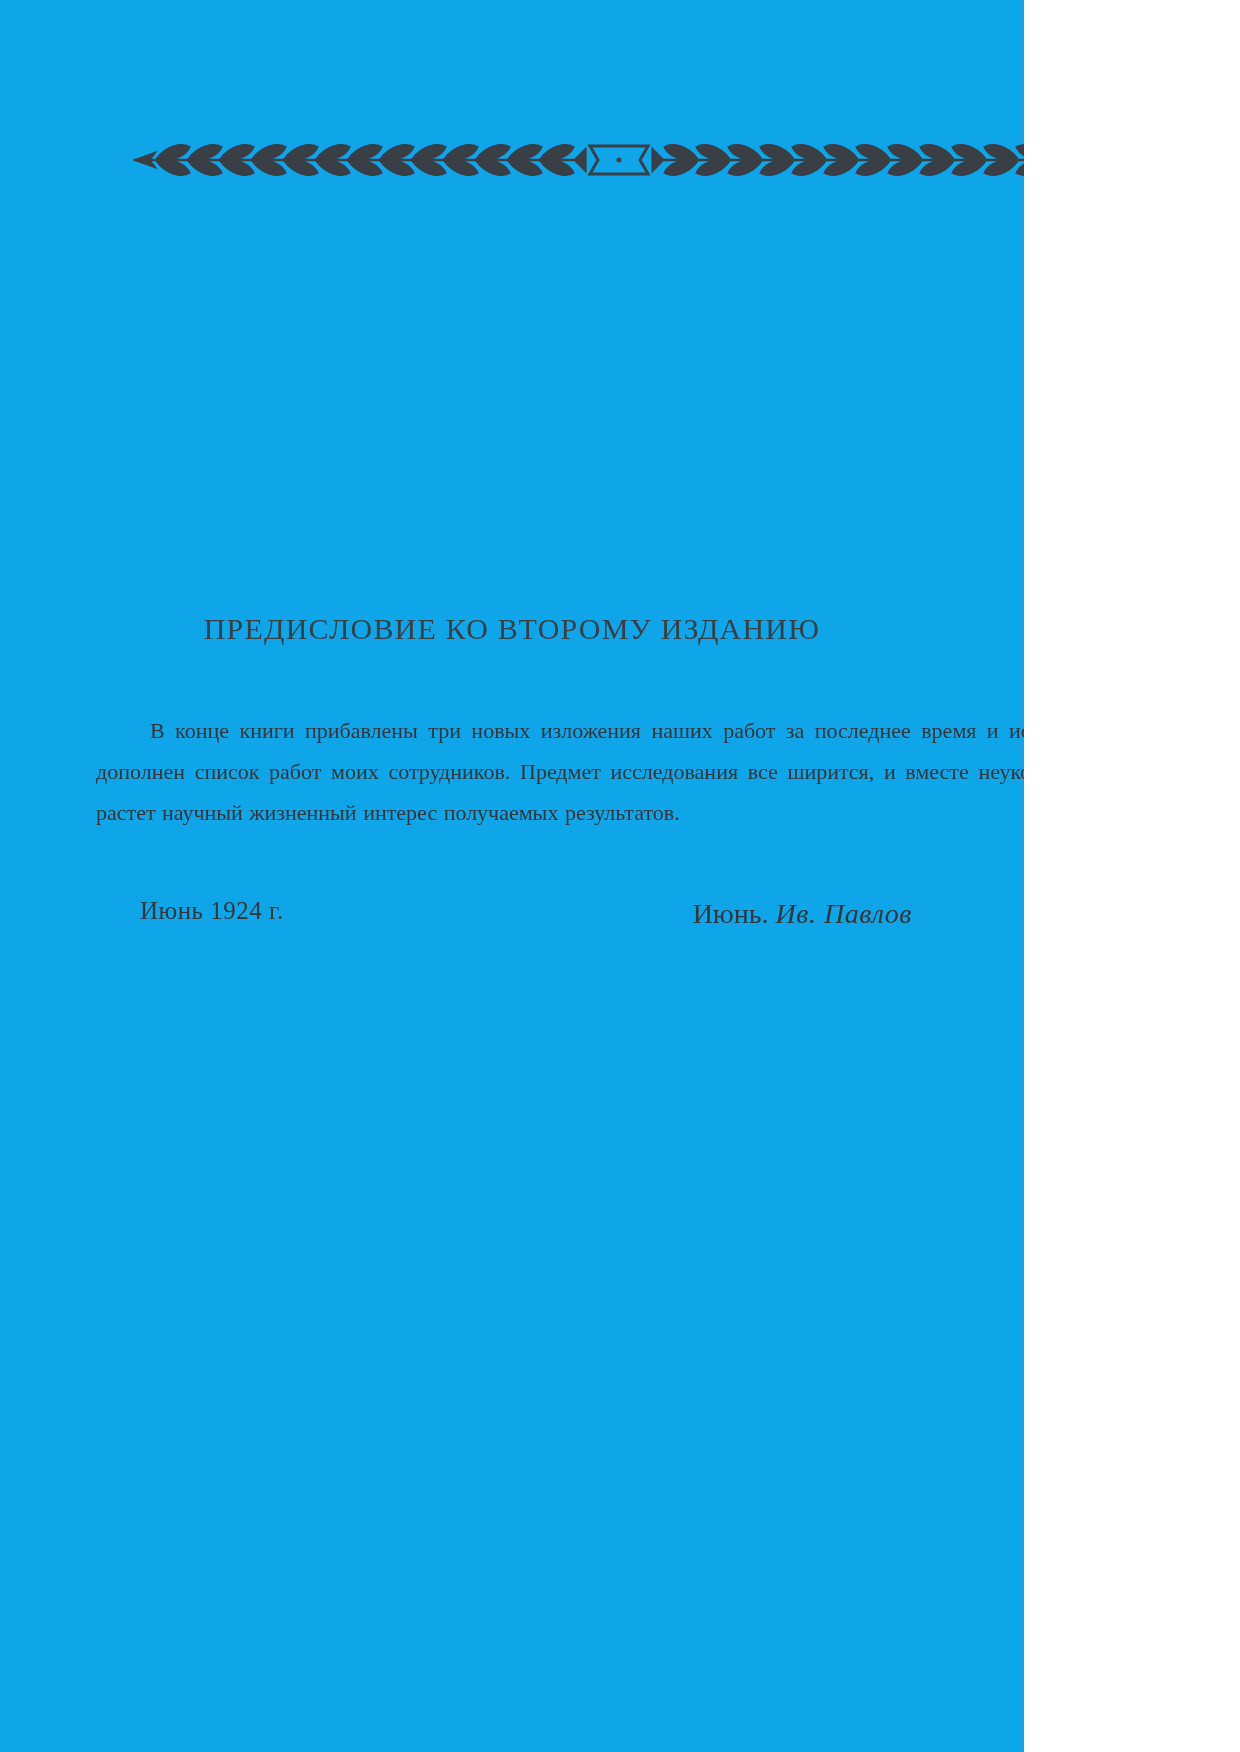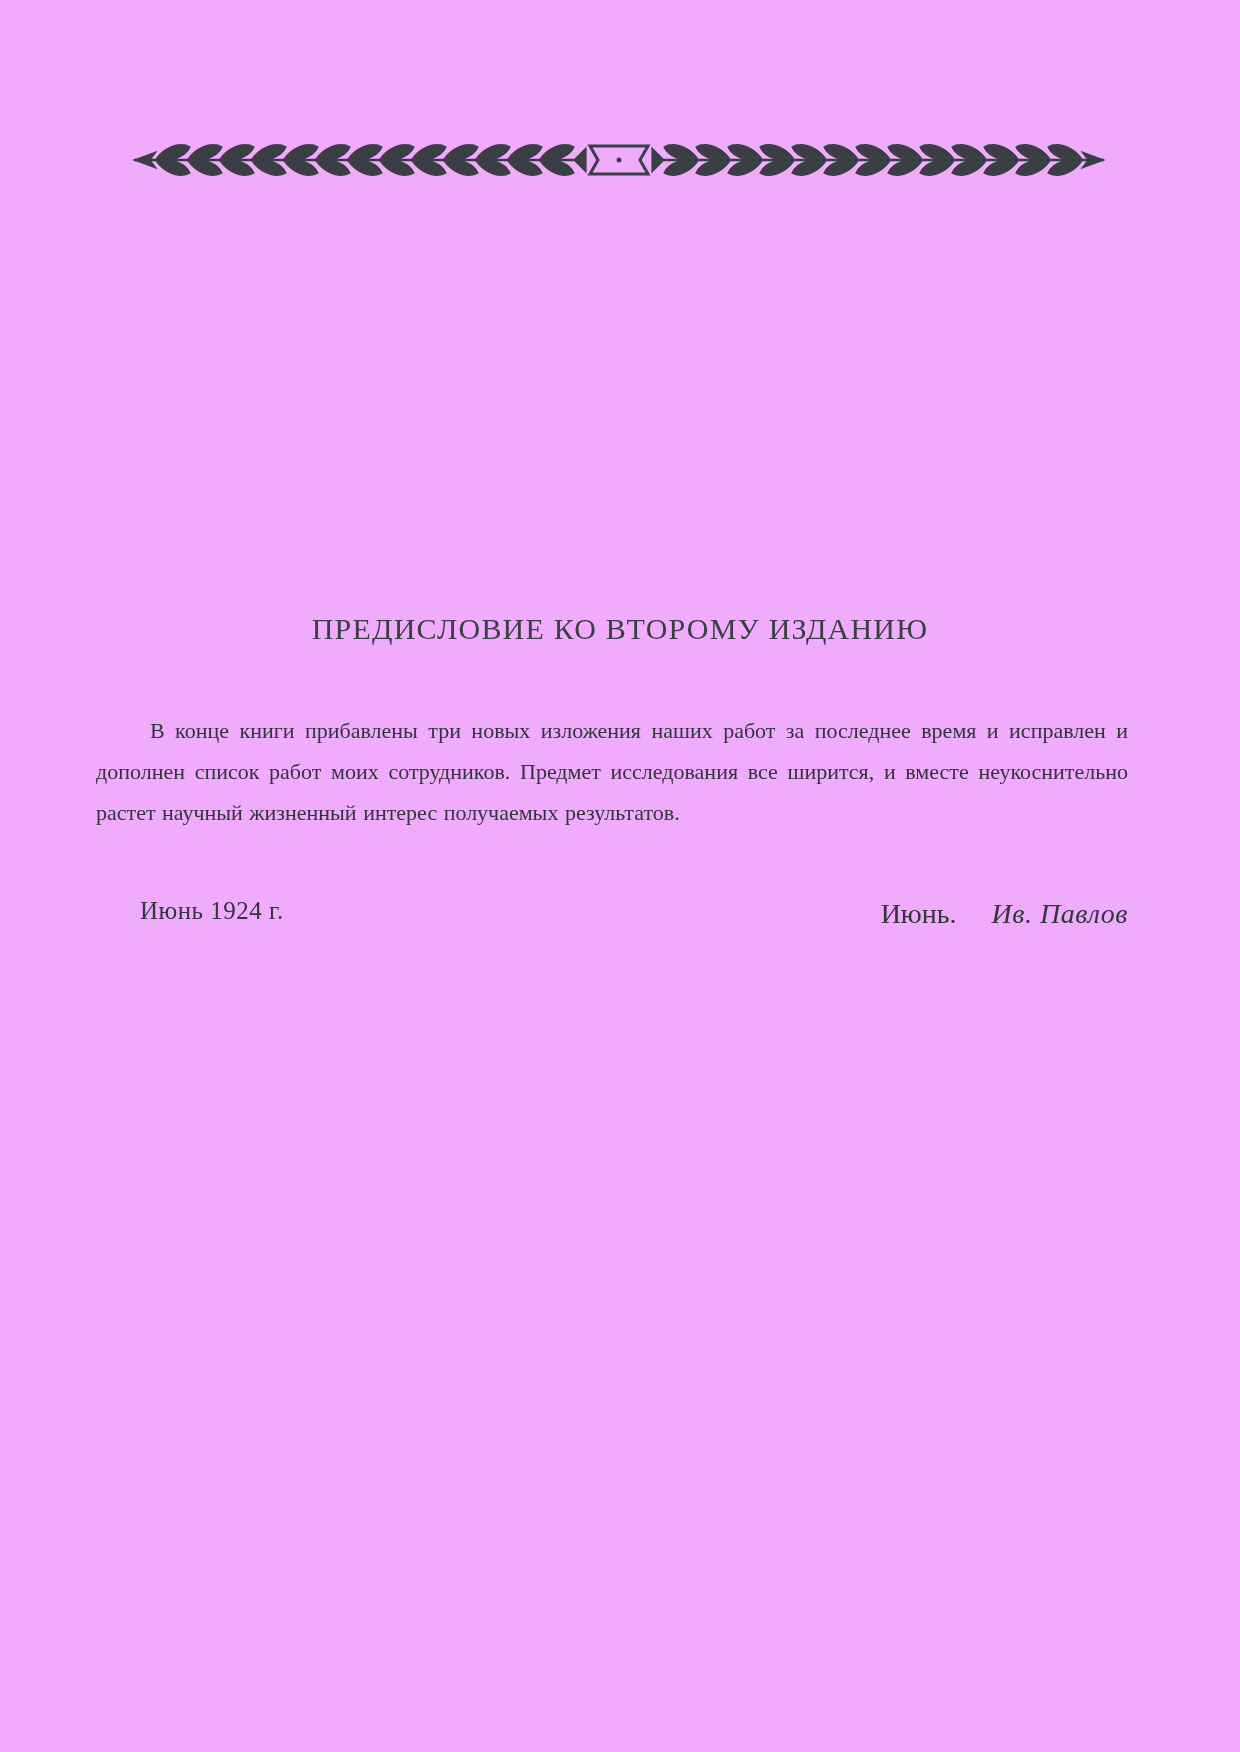--- a/index.html
+++ b/index.html
@@ -2,23 +2,23 @@
 <html><head>
 <meta charset="utf-8">
 <style>
   html, body {
     margin: 0;
     padding: 0;
     background: #ffffff;
   }
   .page {
     position: relative;
-    width: 1240px;
+    width: 1024px;
     height: 1752px;
-    background: #f0abfc;
+    background: #0ea5e9;
     overflow: hidden;
     font-family: "Liberation Serif", serif;
     color: #2b2f33;
   }
 
   
   .ornament {
     position: absolute;
     left: 104px;
     top: 130px;
@@ -65,21 +65,20 @@
     position: absolute;
     right: 112px;
     top: 898px;
     font-size: 28px;
     color: #31363b;
     white-space: nowrap;
   }
   .signature .name {
     font-style: italic;
     letter-spacing: 0.5px;
-    margin-left: 28px;
   }
 
   
   .date {
     position: absolute;
     left: 140px;
     top: 897px;
     font-size: 25px;
     color: #31363b;
     letter-spacing: 0.5px;

